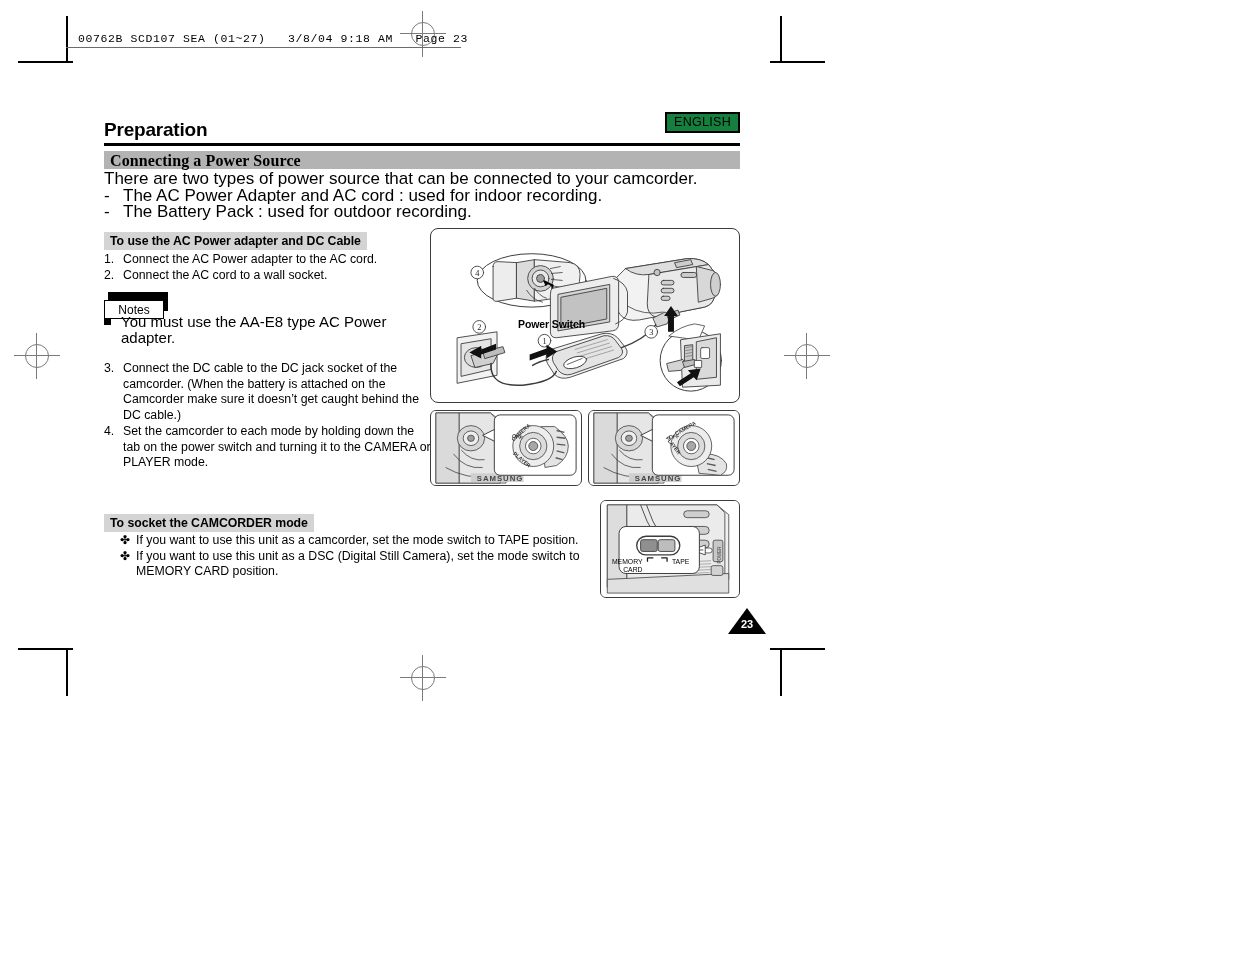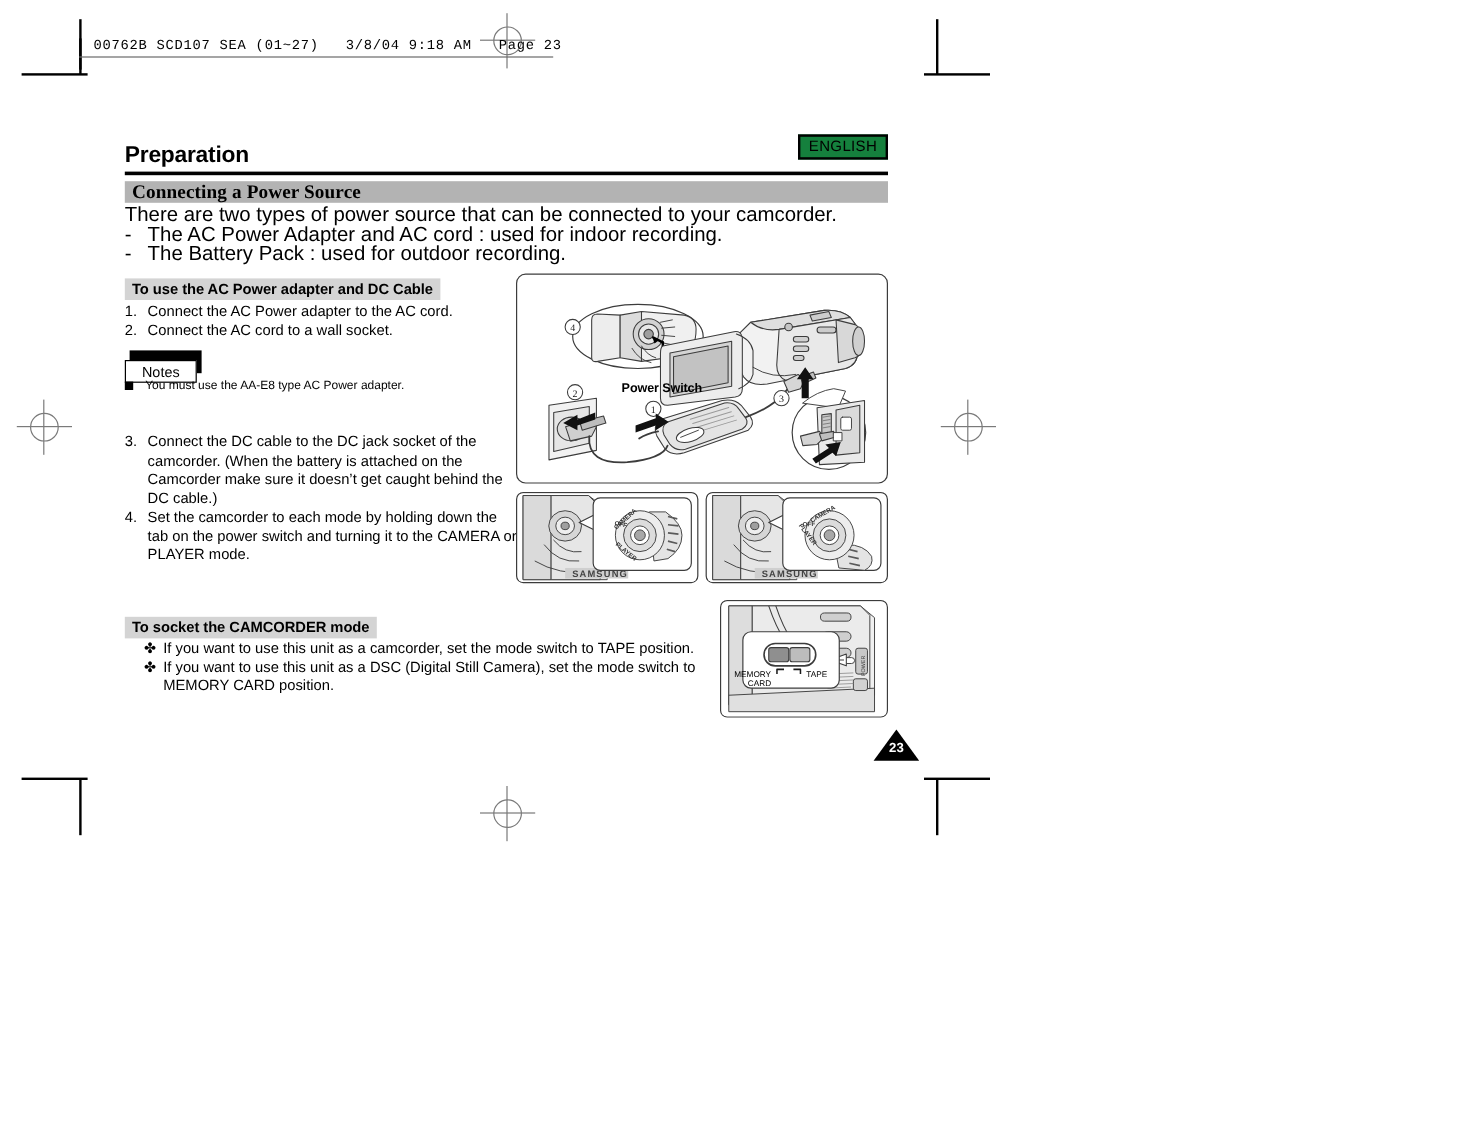--- a/index.html
+++ b/index.html
@@ -182,21 +182,21 @@
     background: #fff;
     border: 1.5px solid #000;
     display: flex; align-items: center; justify-content: center;
     font-size: 12px;
   }
 
   .note-list {
     position: absolute;
     left: 104px; top: 314px;
     width: 330px;
-    font-size: 10px;
+    font-size: 15px;
     line-height: 15.7px;
   }
   .note-list .li { display: flex; align-items: flex-start; }
   .note-list .li .bullet {
     flex: 0 0 17px; width: 17px;
     padding-top: 4px;
   }
   .note-list .li .bullet i {
     display: block;
     width: 7px; height: 7px;

